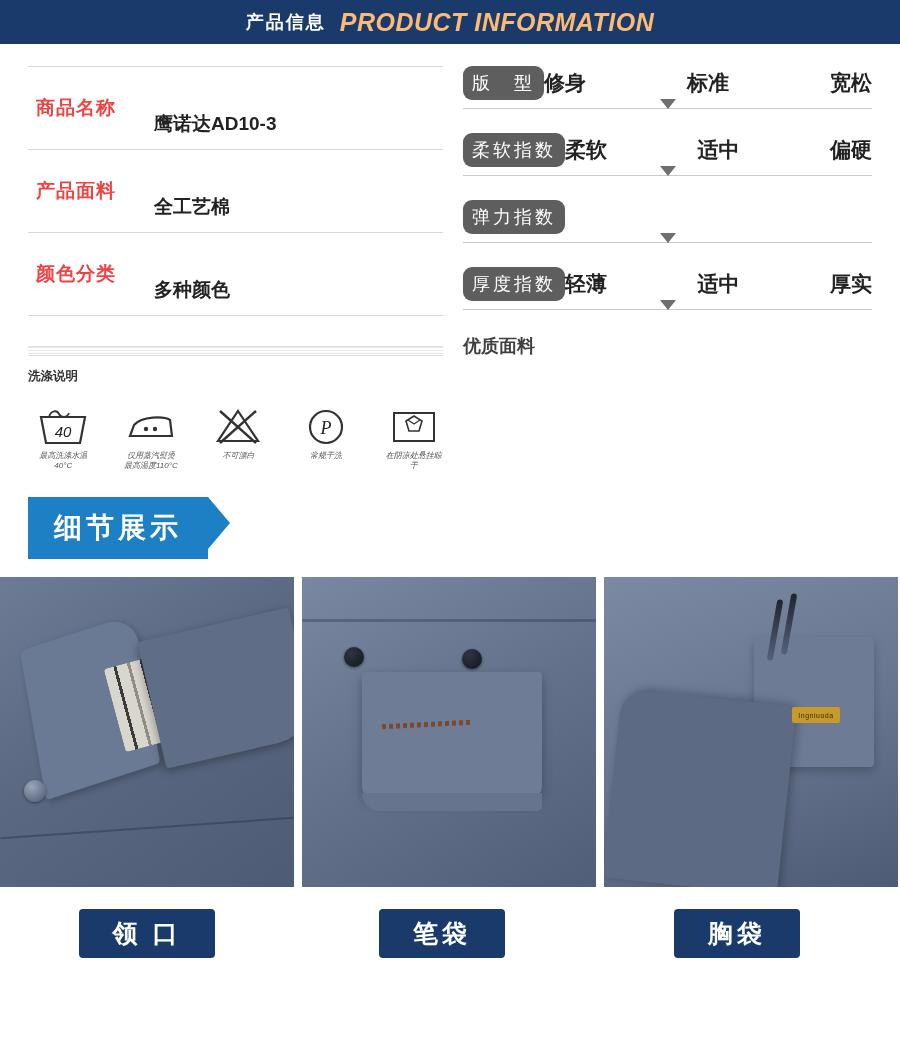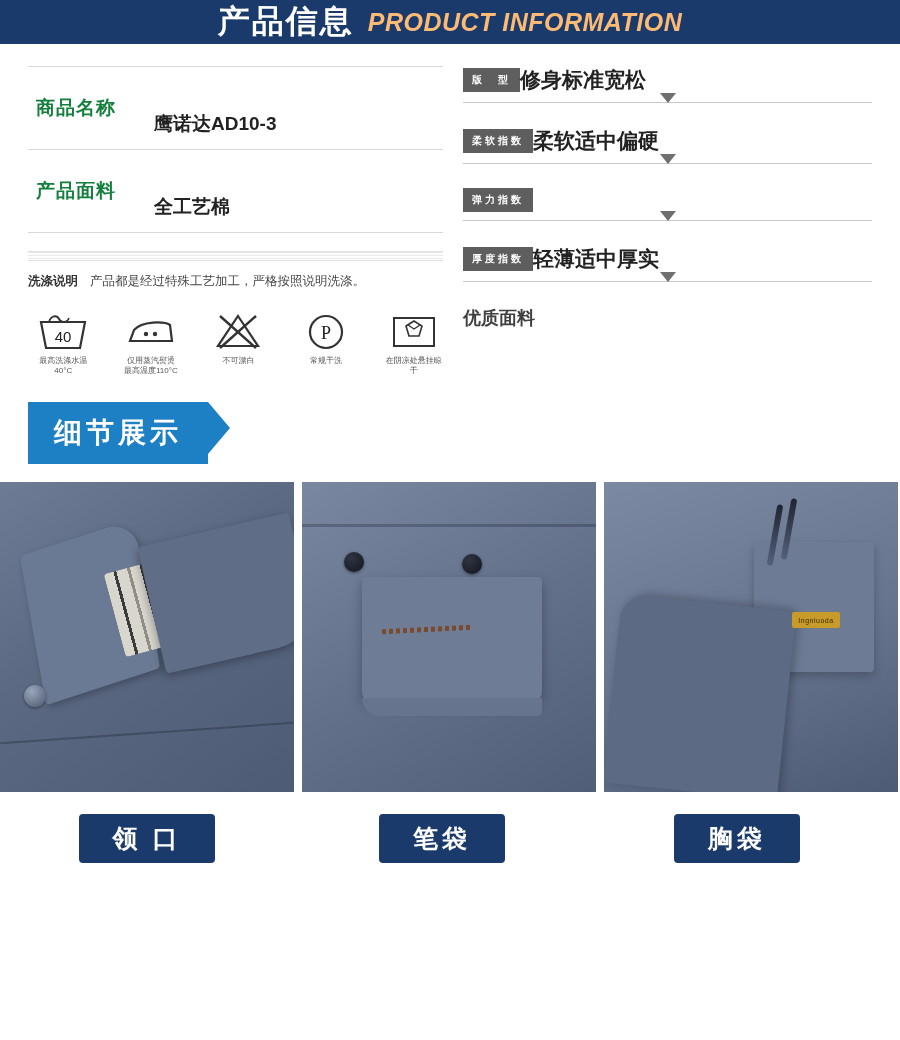--- a/index.html
+++ b/index.html
@@ -17,21 +17,21 @@
   .header {
     height:44px;
     background:#1a3a6b;
     display:flex;
     align-items:center;
     justify-content:center;
     gap:14px;
   }
   .header .cn {
     color:#ffffff;
-    font-size:32px;
+    font-size:18px;
     font-weight:bold;
     letter-spacing:2px;
   }
   .header .en {
     color:#fdba74;
     font-size:25px;
     font-weight:bold;
     letter-spacing:0.5px;
     font-style:italic;
   }
@@ -49,53 +49,54 @@
     display:flex;
     align-items:center;
     border-bottom:1px solid #d8d8d8;
     padding:12px 0 12px 8px;
   }
   .spec-row:first-child { border-top:1px solid #d8d8d8; }
   .spec-label {
     width:118px;
     font-size:19px;
     font-weight:bold;
-    color:#15803d;
+    color:#ef4444;
     letter-spacing:1px;
   }
   .spec-value {
     font-size:19px;
     font-weight:bold;
     color:#222;
     margin-top:32px;
   }
 
   
   .wash {
-    margin-top:18px;
+    margin-top:30px;
   }
   .wash-divider {
     height:10px;
     background:repeating-linear-gradient(180deg,#e9e9e9 0 1px,#fff 1px 3px);
     border-top:1px solid #e0e0e0;
     border-bottom:1px solid #e0e0e0;
   }
   .wash-note {
     margin-top:12px;
     font-size:12.5px;
     color:#444;
     display:flex;
     gap:12px;
   }
   .wash-note .title { font-weight:bold; color:#333; }
   .wash-icons {
     margin-top:14px;
     display:flex;
     gap:29px;
     padding-left:6px;
+    font-style:italic;
   }
   .wash-item { width:68px; text-align:center; }
   .wash-glyph {
     height:52px;
     display:flex;
     align-items:center;
     justify-content:center;
   }
   .wash-cap {
     font-size:8px;
@@ -130,30 +131,31 @@
 
   
   .slider-block { margin-bottom:24px; }
   .slider-top {
     display:flex;
     align-items:center;
   }
   .slider-tag {
     background:#5e5e5e;
     color:#fff;
-    font-size:10px;
-    font-weight:bold;
+    font-size:18px;
+    font-weight:normal;
     letter-spacing:3px;
     padding:5px 9px;
     white-space:nowrap;
+    border-radius:9px;
   }
   .slider-opts {
     display:flex;
     flex:1;
-    justify-content:flex-start;
+    justify-content:space-between;
     font-size:21px;
     font-weight:bold;
     color:#222;
   }
   .slider-line {
     height:1px;
     background:#c9c9c9;
     margin-top:8px;
     position:relative;
   }
@@ -346,27 +348,30 @@
   <div class="col-left">
 
     <div class="spec-row">
       <div class="spec-label">商品名称</div>
       <div class="spec-value">鹰诺达AD10-3</div>
     </div>
     <div class="spec-row">
       <div class="spec-label">产品面料</div>
       <div class="spec-value">全工艺棉</div>
     </div>
+    <div class="spec-row">
+      <div class="spec-label">颜色分类</div>
+      <div class="spec-value">多种颜色</div>
+    </div>
 
     <div class="wash">
       <div class="wash-divider"></div>
 
       <div class="wash-note">
         <span class="title">洗涤说明</span>
-        <span>产品都是经过特殊工艺加工，严格按照说明洗涤。</span>
       </div>
 
       <div class="wash-icons">
 
         <div class="wash-item">
           <div class="wash-glyph">
             <svg width="52" height="44" viewBox="0 0 52 44">
               <path d="M4 14 L48 14 L43 40 L9 40 Z" fill="none" stroke="#333" stroke-width="2.2"></path>
               <path d="M12 14 C14 7, 20 7, 22 11 C24 15, 30 15, 32 10" fill="none" stroke="#333" stroke-width="1.8"></path>
               <text x="26" y="34" font-size="15" font-family="Liberation Sans, sans-serif" text-anchor="middle" fill="#222">40</text>

